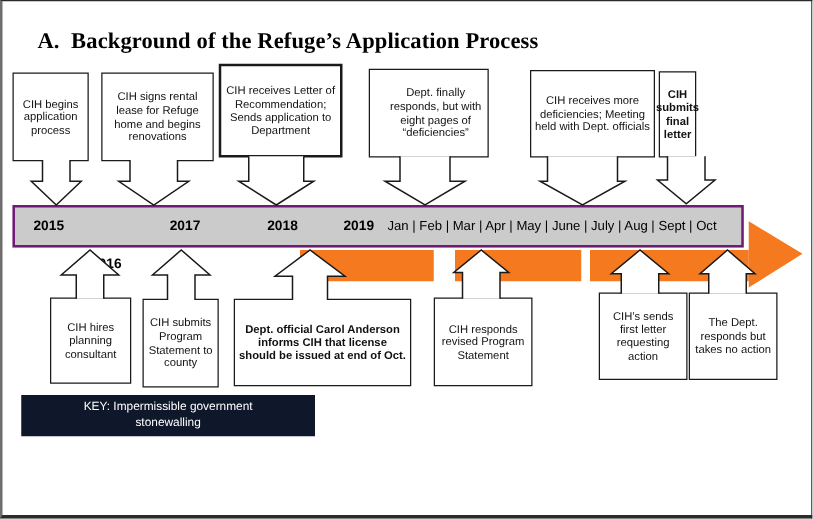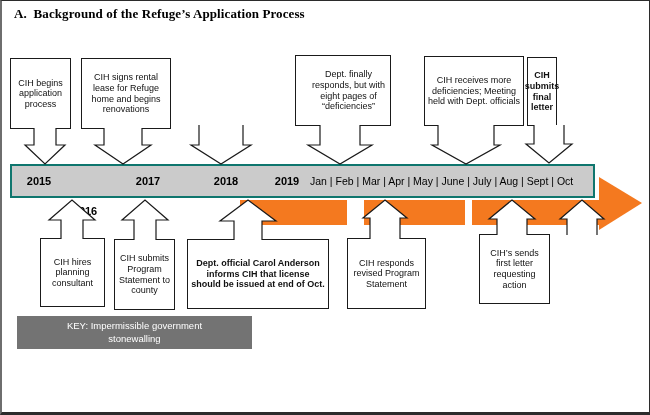--- a/index.html
+++ b/index.html
@@ -4,35 +4,35 @@
 <style>
   html,body { margin:0; padding:0; background:#fff; }
   .page {
     position:relative; width:650px; height:415px; background:#ffffff;
     box-sizing:border-box; overflow:hidden;
     border-top:1px solid #2b2b2b; border-right:1px solid #2b2b2b;
     border-bottom:3px solid #2b2b2b; border-left:2px solid #6e6e6e;
     font-family:"Liberation Sans", sans-serif;
   }
   .title {
-    position:absolute; left:12px; top:5px; margin:0;
-    font-family:"Liberation Serif", serif; font-size:13px; font-weight:bold;
+    position:absolute; left:12px; top:5px; margin:16px;
+    font-family:"Liberation Serif", serif; font-size:18px; font-weight:bold;
     color:#000; letter-spacing:0.1px; white-space:pre;
   }
   .box {
     position:absolute; background:#fff; border:1px solid #1a1a1a;
     display:flex; align-items:center; justify-content:center;
     text-align:center; font-size:9px; line-height:1.18; color:#111;
     padding:2px 3px; box-sizing:border-box;
   }
   .box.b2 { border-width:2px; }
   .box.b15 { border-width:1.5px; }
   .timeline {
     position:absolute; left:8px; top:163px; width:585px; height:34px;
-    border:2px solid #0f766e; box-sizing:border-box;
+    border:2px solid #701a75; box-sizing:border-box;
   }
   .year {
     position:absolute; top:50%; transform:translate(-50%,-50%);
     font-weight:bold; font-size:11px; color:#000;
   }
   .months {
     position:absolute; left:298px; top:50%; transform:translateY(-50%);
     font-size:10.5px; color:#000; white-space:nowrap;
   }
   .overlay { position:absolute; left:0; top:0; pointer-events:none; }
@@ -47,29 +47,31 @@
 </style>
 </head>
 <body>
 
 <div class="page">
 
   <h1 class="title">A.&nbsp; Background of the Refuge’s Application Process</h1>
 
   <div class="box" style="left:79px;  top:57px; width:90px;  height:71px;">CIH signs rental lease for Refuge home and begins renovations</div>
   <div class="box" style="left:8px;   top:57px; width:61px;  height:71px;">CIH begins application process</div>
+  <div class="box b2" style="left:173px; top:50px; width:99px;  height:75px;">CIH receives Letter of Recommendation; Sends application to Department</div>
   <div class="box" style="left:293px; top:54px; width:96px;  height:71px;padding-left:14px;">Dept. finally responds, but with eight pages of “deficiencies”</div>
   <div class="box b15" style="left:422px; top:55px; width:100px; height:70px;">CIH receives more deficiencies; Meeting held with Dept. officials</div>
   <div class="box" style="left:525px; top:56px; width:30px;  height:69px;font-weight:bold;">CIH submits final letter</div>
 
   <div class="box" style="left:38px;  top:237px; width:65px;  height:69px;">CIH hires planning consultant</div>
   <div class="box" style="left:112px; top:238px; width:61px;  height:71px;">CIH submits Program Statement to county</div>
   <div class="box" style="left:185px; top:238px; width:142px; height:70px;font-weight:bold;">Dept. official Carol Anderson informs CIH that license should be issued at end of Oct.</div>
   <div class="box" style="left:345px; top:237px; width:79px;  height:71px;">CIH responds revised Program Statement</div>
   <div class="box" style="left:477px; top:233px; width:71px;  height:70px;">CIH’s sends first letter requesting action</div>
+  <div class="box" style="left:549px; top:233px; width:71px;  height:70px;">The Dept. responds but takes no action</div>
 
   <div class="timeline" style="background: rgb(203, 203, 203);">
     <span class="year" style="left:27px;">2015</span>
     <span class="year" style="left:73px;margin-top:30px;">2016</span>
     <span class="year" style="left:136px;">2017</span>
     <span class="year" style="left:214px;">2018</span>
     <span class="year" style="left:275px;">2019</span>
     <span class="months">Jan | Feb | Mar | Apr | May | June | July | Aug | Sept | Oct</span>
   </div>
 
@@ -88,17 +90,17 @@
     <path d="M532 124 L532 143 L524 143 L547 162 L570 143 L562 143 L562 124" fill="#fff" stroke="#1a1a1a" stroke-width="1.2"></path>
 
     <path d="M59 238 L59 219 L47 219 L70 199 L93 219 L81 219 L81 238" fill="#fff" stroke="#1a1a1a" stroke-width="1.2"></path>
     <path d="M132 239 L132 219 L120 219 L143 199 L166 219 L154 219 L154 239" fill="#fff" stroke="#1a1a1a" stroke-width="1.2"></path>
     <path d="M232 239 L232 220 L218 220 L246 199 L274 220 L260 220 L260 239" fill="#fff" stroke="#1a1a1a" stroke-width="1.2"></path>
     <path d="M368 238 L368 217 L361 217 L383 199 L405 217 L398 217 L398 238" fill="#fff" stroke="#1a1a1a" stroke-width="1.2"></path>
     <path d="M495 234 L495 218 L487 218 L510 199 L533 218 L525 218 L525 234" fill="#fff" stroke="#1a1a1a" stroke-width="1.2"></path>
     <path d="M565 234 L565 218 L558 218 L580 199 L602 218 L595 218 L595 234" fill="#fff" stroke="#1a1a1a" stroke-width="1.2"></path>
   </svg>
 
-  <div class="keybox" style="background: #737373;">
+  <div class="keybox" style="background: #0f172a;">
     <div class="keytext">KEY: Impermissible government stonewalling</div>
   </div>
 
 </div>
 
 </body></html>

